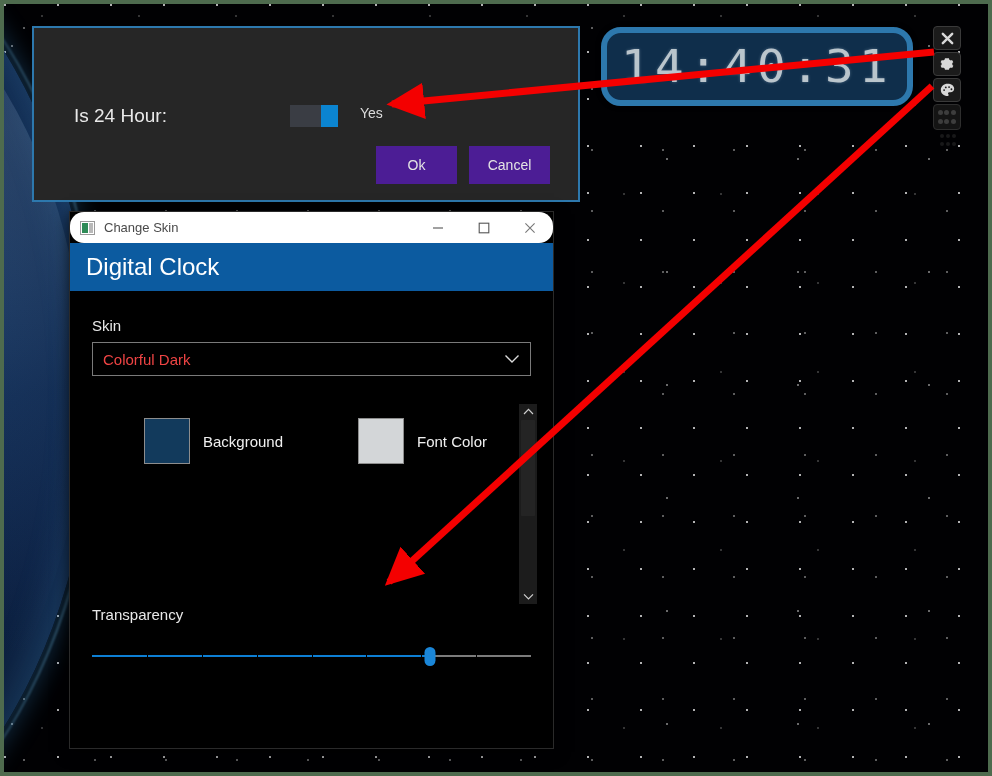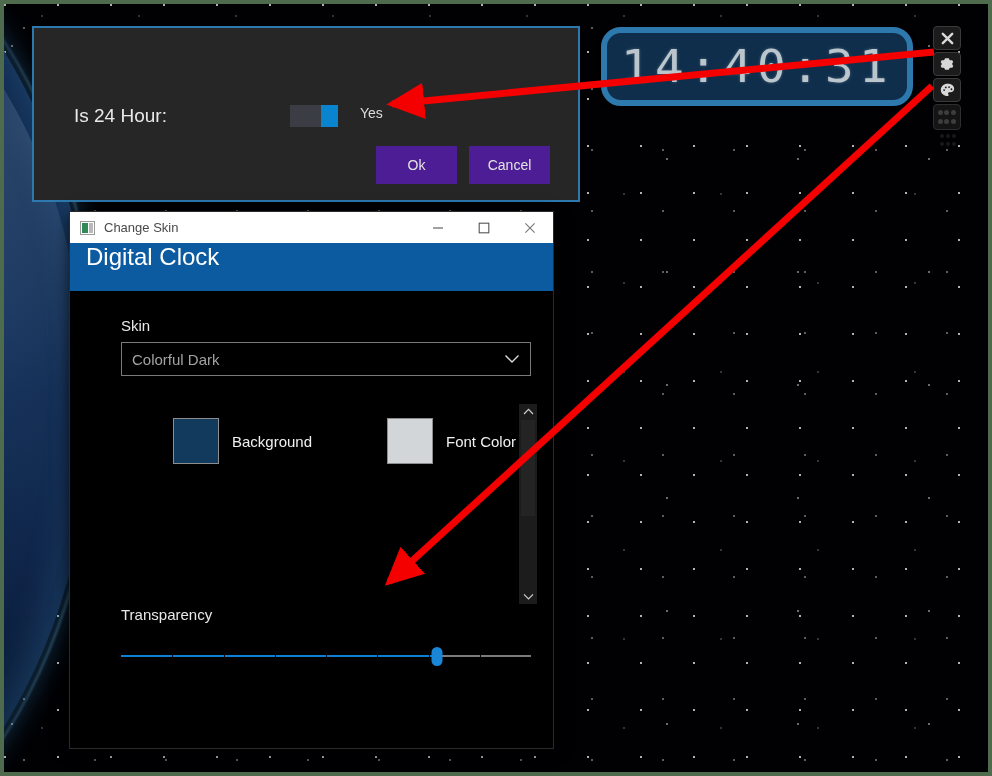--- a/index.html
+++ b/index.html
@@ -204,20 +204,21 @@
     background: #000;
     border: 1px solid #2a2a2a;
     box-shadow: 0 3px 14px rgba(0,0,0,0.75);
   }
   #skin-titlebar {
     height: 31px;
     background: #ffffff;
     display: flex;
     align-items: center;
     padding-left: 10px;
+    border-radius: 14px;
   }
   #skin-app-icon {
     width: 15px; height: 14px;
     background: #ffffff;
     border: 1px solid #9a9a9a;
     display: flex;
     padding: 1px;
     gap: 1px;
     flex: none;
   }
@@ -238,51 +239,51 @@
     height: 31px;
     display: flex; align-items: center; justify-content: center;
     cursor: pointer;
   }
   .wc svg { display: block; }
 
   #skin-header {
     height: 48px;
     background: #0c5ba0;
     display: flex;
+    align-items: center;
     padding-left: 16px;
   }
   #skin-header-title {
     color: #ffffff;
     font-size: 24px;
     font-weight: 400;
   }
 
   #skin-body {
     position: relative;
     height: calc(100% - 79px);
     background: #000;
-    padding: 26px 22px 0 15px;
-    margin-left: 36px;
+    padding: 26px 22px 0 22px;
   }
   #skin-label {
     color: #e8e8e8;
     font-size: 15px;
     margin-bottom: 8px;
   }
   #skin-select {
     position: relative;
     height: 34px;
     border: 1px solid #7a7a7a;
     background: #000;
     display: flex;
     align-items: center;
     padding: 0 10px;
     cursor: pointer;
   }
-  #skin-select-value { color: #a3a3a3; font-size: 15px; }
+  #skin-select-value { color: #ef4444; font-size: 15px; }
   #skin-select-chevron { margin-left: auto; }
 
   
   #swatch-area {
     position: relative;
     margin-top: 28px;
     height: 200px;
   }
   #swatch-grid {
     display: grid;

